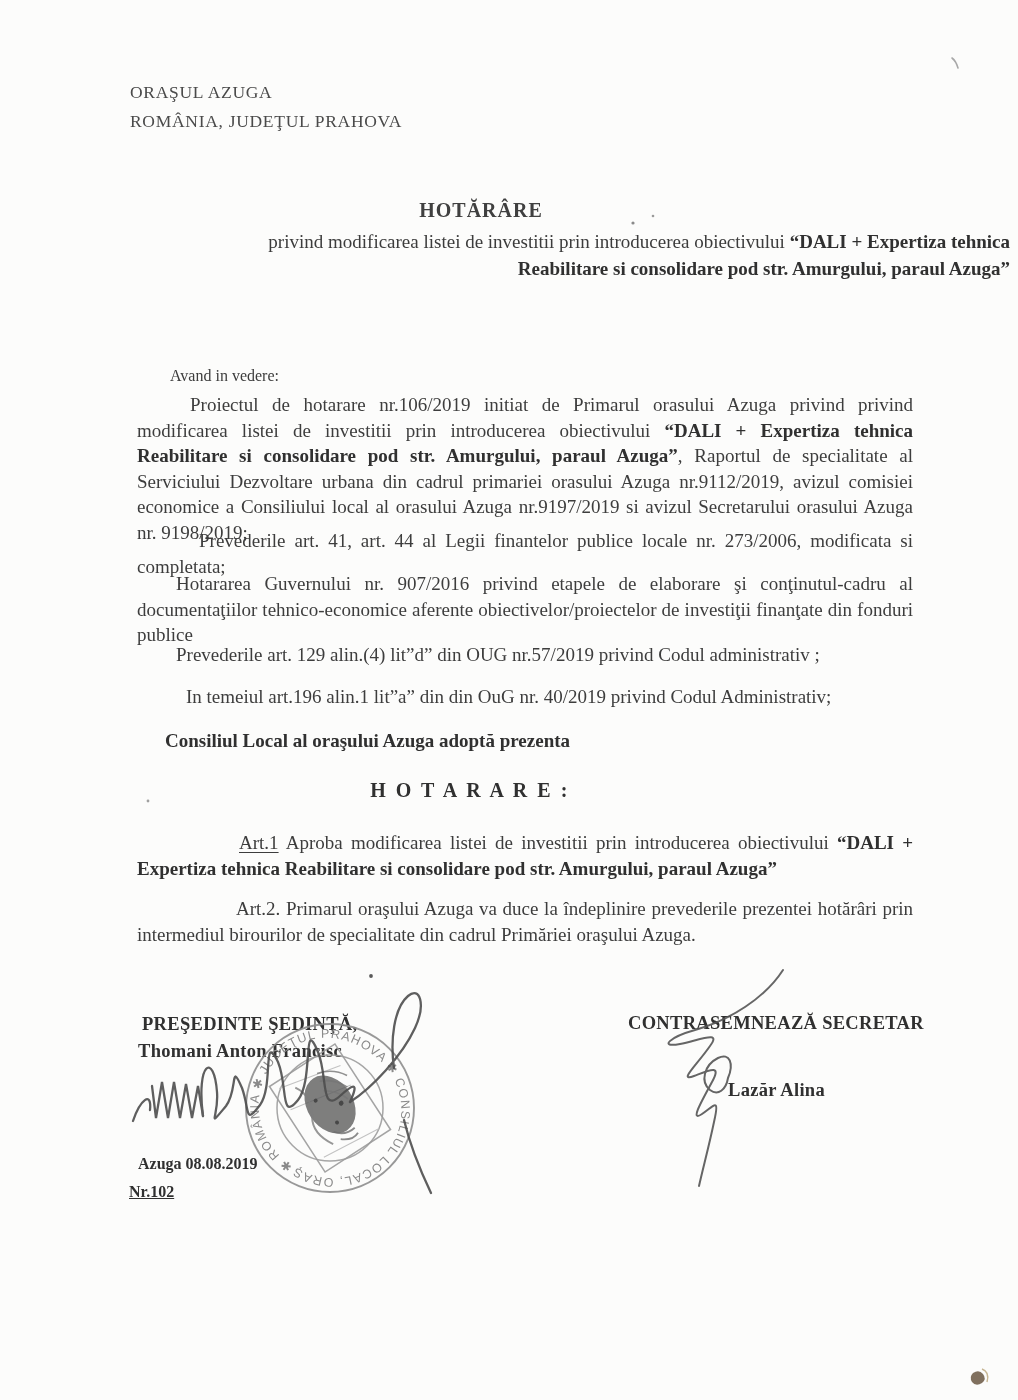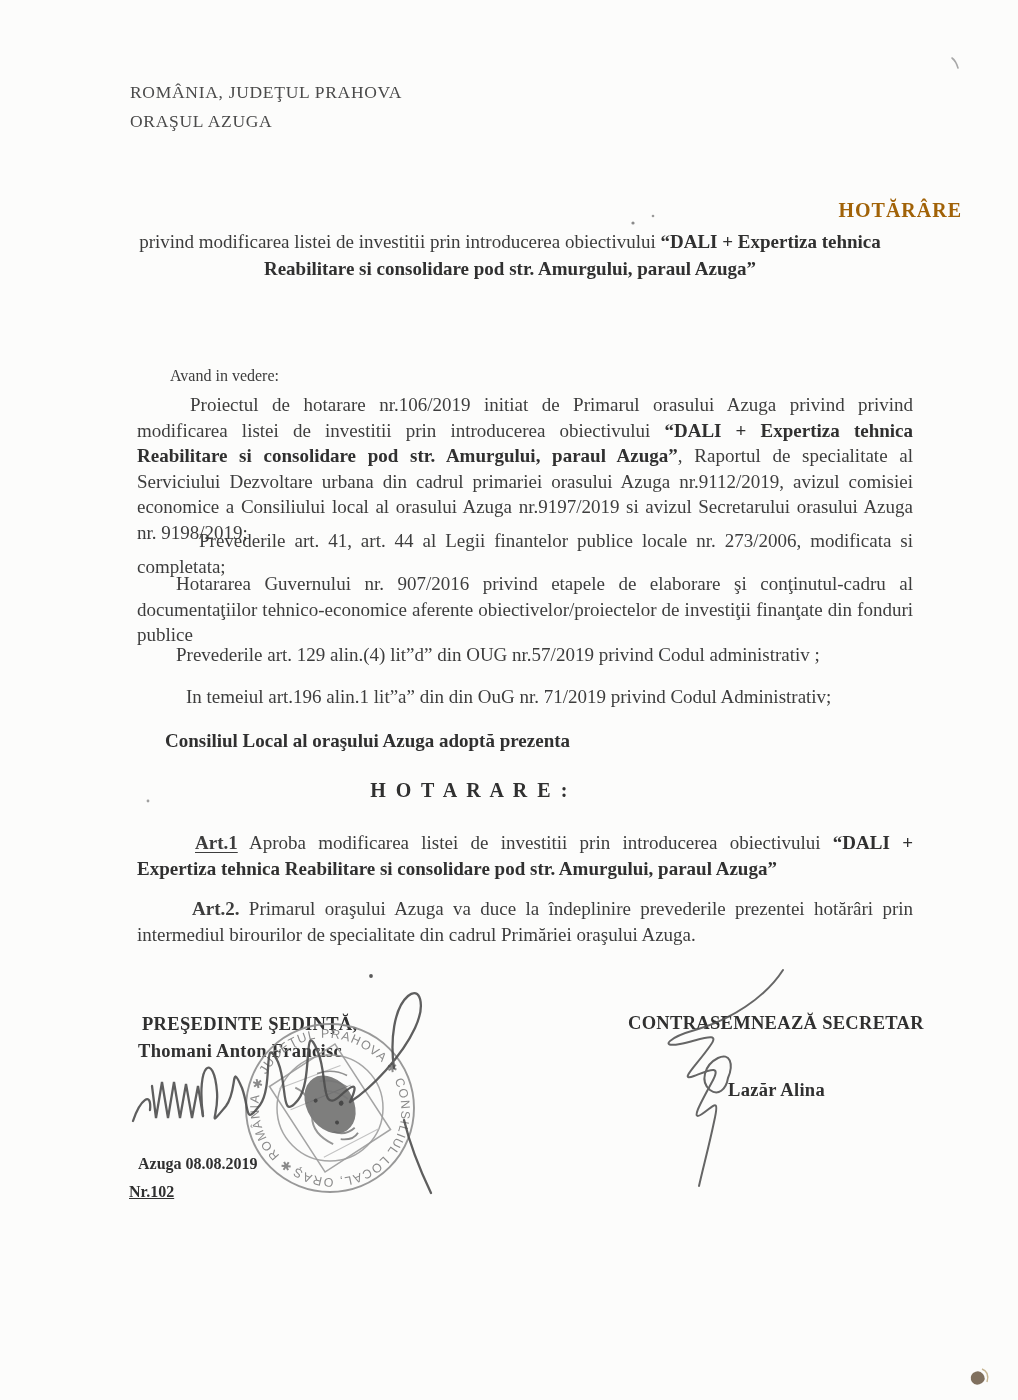--- a/index.html
+++ b/index.html
@@ -8,81 +8,81 @@
     background:#fcfcfb;
     font-family:"Liberation Serif", serif;
     color:#3c3c3c;
   }
   .abs { position:absolute; }
   .letterhead {
     left:130px; top:78px; font-size:17.5px; line-height:29px;
     letter-spacing:0.7px; color:#4a4a4a;
   }
   .doc-title {
-    left:0; width:962px; top:199px; text-align:right;
-    font-weight:bold; font-size:20px; letter-spacing:1px; color:#a16207;
+    left:0; width:962px; top:199px; text-align:center;
+    font-weight:bold; font-size:20px; letter-spacing:1px; color:#404040;
   }
   .doc-subtitle {
-    left:10px; width:1000px; top:228px; text-align:center;
+    left:10px; width:1000px; top:228px; text-align:right;
     font-size:19px; line-height:27px;
   }
   .doc-subtitle b, .para b, .adoption, .decision-heading, .sig, .footline { color:#303030; }
   .para {
     left:137px; width:776px; font-size:19px; line-height:25.6px;
     text-align:justify; color:#3d3d3d;
   }
   .p-intro  { left:170px; top:367px; font-size:16px; }
   .p-1 { top:392px; text-indent:53px; }
   .p-2 { top:528px; text-indent:62px; }
   .p-3 { top:571px; text-indent:39px; }
   .p-4 { top:642px; text-indent:39px; }
   .p-5 { top:684px; text-indent:49px; }
   .adoption { left:165px; top:730px; font-size:19px; font-weight:bold; }
   .decision-heading {
     left:0; width:940px; top:779px; text-align:center;
     font-weight:bold; font-size:20px; letter-spacing:2.5px;
   }
   .a-1 { top:830px; text-indent:58px; }
   .a-2 { top:896px; text-indent:55px; }
-  .art-label { font-weight:bold; }
+  .art-label { font-weight:normal;margin-left:44px; }
   .art-label.underlined { text-decoration:underline; text-underline-offset:3px; }
   .sig { font-weight:bold; font-size:18.5px; letter-spacing:0.3px; white-space:nowrap; }
   .sig-lt { left:142px; top:1014px; }
   .sig-ln { left:138px; top:1041px; }
   .sig-rt { left:628px; top:1013px; }
   .sig-rn { left:695px; top:1080px;margin-left:33px; }
   .footline { font-weight:bold; font-size:16px; }
   .foot-date { left:138px; top:1155px; }
   .foot-nr   { left:129px; top:1183px;text-decoration:underline; }
   svg.stamp { left:224px; top:1004px; pointer-events:none; }
   svg.overlay { left:0; top:0; pointer-events:none; }
 </style>
 </head>
 <body>
 
 <div class="abs letterhead">
+  <div>ORAŞUL AZUGA</div>
   <div>ROMÂNIA, JUDEŢUL PRAHOVA</div>
-  <div>ORAŞUL AZUGA</div>
 </div>
 
 <div class="abs doc-title">HOTĂRÂRE</div>
 
 <div class="abs doc-subtitle">
   <div><span>privind modificarea listei de investitii prin introducerea obiectivului </span><b>“DALI + Expertiza tehnica</b></div>
   <div><b>Reabilitare si consolidare pod str. Amurgului, paraul Azuga”</b></div>
 </div>
 
 <div class="abs p-intro">Avand in vedere:</div>
 
 <div class="abs para p-1"><span>Proiectul de hotarare nr.106/2019 initiat de Primarul orasului Azuga privind privind modificarea listei de investitii prin introducerea obiectivului </span><b>“DALI + Expertiza tehnica Reabilitare si consolidare pod str. Amurgului, paraul Azuga”</b><span>, Raportul de specialitate al Serviciului Dezvoltare urbana din cadrul primariei orasului Azuga nr.9112/2019, avizul comisiei economice a Consiliului local al orasului Azuga nr.9197/2019 si avizul Secretarului orasului Azuga nr. 9198/2019;</span></div>
 
 <div class="abs para p-2">Prevederile art. 41, art. 44 al Legii finantelor publice locale nr. 273/2006, modificata si completata;</div>
 <div class="abs para p-3">Hotararea Guvernului nr. 907/2016 privind etapele de elaborare şi conţinutul-cadru al documentaţiilor tehnico-economice aferente obiectivelor/proiectelor de investiţii finanţate din fonduri publice</div>
 <div class="abs para p-4">Prevederile art. 129 alin.(4) lit”d” din OUG nr.57/2019 privind Codul administrativ ;</div>
-<div class="abs para p-5">In temeiul art.196 alin.1 lit”a” din din OuG nr. 71/2019 privind Codul Administrativ;</div>
+<div class="abs para p-5">In temeiul art.196 alin.1 lit”a” din din OuG nr. 40/2019 privind Codul Administrativ;</div>
 
 <div class="abs adoption">Consiliul Local al oraşului Azuga adoptă prezenta</div>
 <div class="abs decision-heading">H O T A R A R E :</div>
 
 <div class="abs para a-1"><span class="art-label underlined">Art.1</span><span> Aproba modificarea listei de investitii prin introducerea obiectivului </span><b>“DALI + Expertiza tehnica Reabilitare si consolidare pod str. Amurgului, paraul Azuga”</b></div>
 
 <div class="abs para a-2"><span class="art-label">Art.2.</span><span> Primarul oraşului Azuga va duce la îndeplinire prevederile prezentei hotărâri prin intermediul birourilor de specialitate din cadrul Primăriei oraşului Azuga.</span></div>
 
 <div class="abs sig sig-lt">PREŞEDINTE ŞEDINŢĂ,</div>
 <div class="abs sig sig-ln">Thomani Anton Francisc</div>

